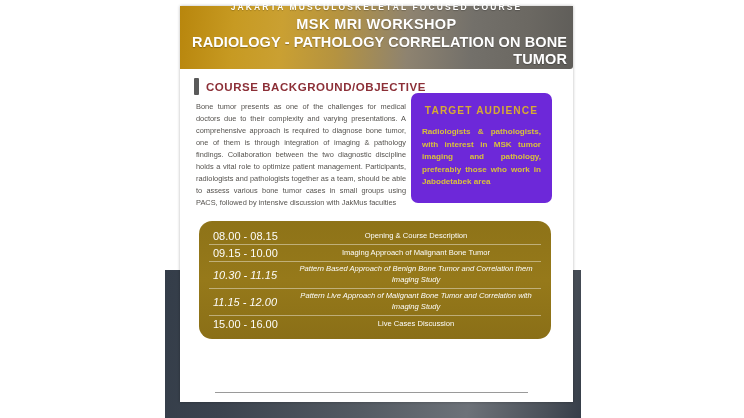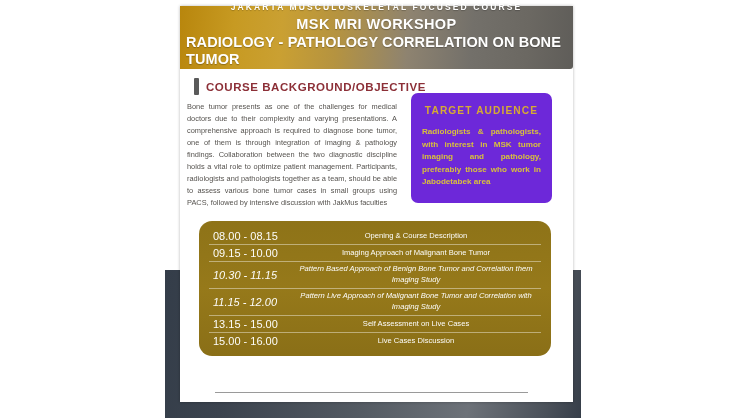--- a/index.html
+++ b/index.html
@@ -94,21 +94,21 @@
     text-align: center;
     line-height: 1.18;
     text-shadow: 0 1px 1px rgba(0,0,0,0.28);
   }
 
   .banner-subtitle {
     color: #ffffff;
     font-size: 14.5px;
     font-weight: bold;
     letter-spacing: 0.1px;
-    text-align: left;
+    text-align: right;
     line-height: 1.18;
     margin-top: 1px;
     text-shadow: 0 1px 1px rgba(0,0,0,0.28);
   }
 
   
   .section-head {
     position: absolute;
     left: 14px;
     top: 72px;
@@ -129,21 +129,21 @@
     color: #8c2f37;
     font-size: 11.5px;
     font-weight: bold;
     letter-spacing: 0.55px;
     white-space: nowrap;
   }
 
   
   .objective-text {
     position: absolute;
-    left: 7px;
+    left: 16px;
     top: 95px;
     width: 210px;
     color: #55524e;
     font-size: 7.4px;
     line-height: 1.62;
     text-align: justify;
     text-justify: inter-word;
   }
 
   
@@ -274,24 +274,20 @@
         </div>
         <div class="sched-row tall">
           <div class="sched-time">10.30 - 11.15</div>
           <div class="sched-topic">Pattern Based Approach of Benign Bone Tumor and Correlation them Imaging Study</div>
         </div>
         <div class="sched-row tall">
           <div class="sched-time">11.15 - 12.00</div>
           <div class="sched-topic">Pattern Live Approach of Malignant Bone Tumor and Correlation with Imaging Study</div>
         </div>
         <div class="sched-row">
-          <div class="sched-time">13.15 - 15.00</div>
-          <div class="sched-topic">Self Assessment on Live Cases</div>
-        </div>
-        <div class="sched-row">
           <div class="sched-time">15.00 - 16.00</div>
           <div class="sched-topic">Live Cases Discussion</div>
         </div>
       </div>
 
     <div class="footer-rule"></div>
 
   </div>
 </div>
 

